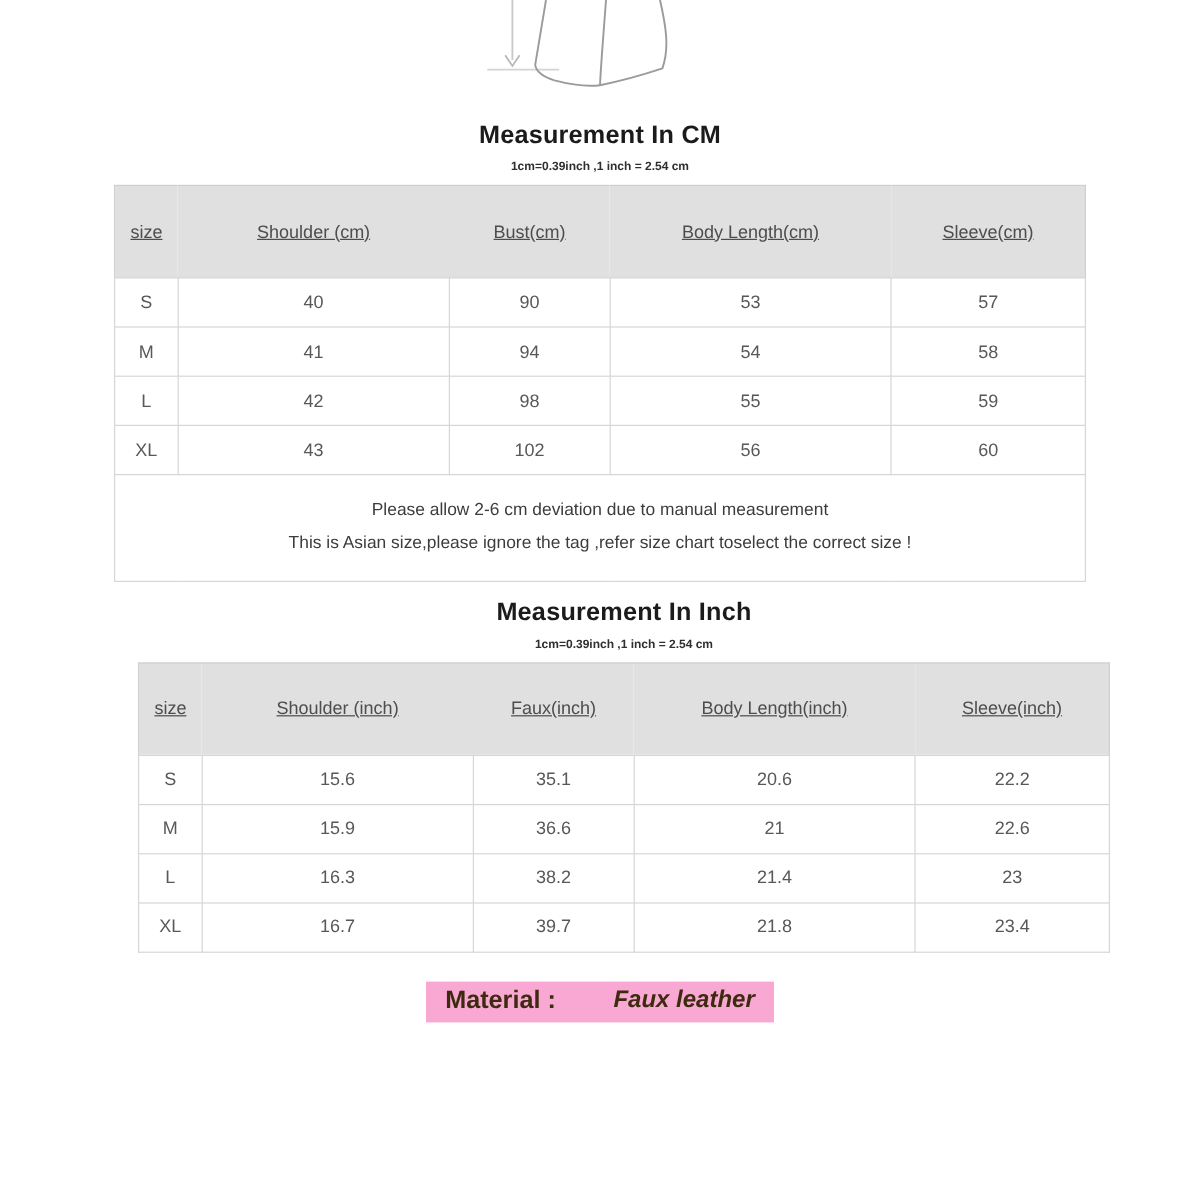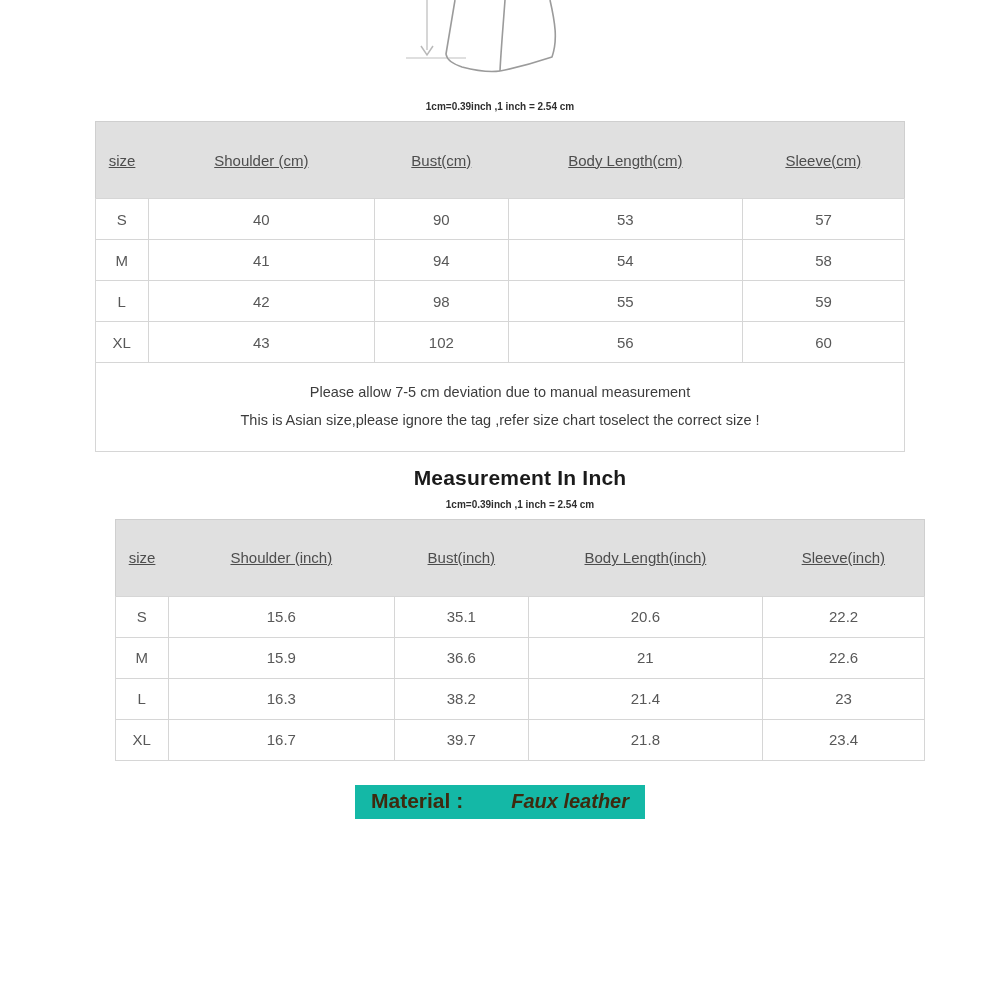--- a/index.html
+++ b/index.html
@@ -65,24 +65,24 @@
     font-size: 14.5px;
     color: #3c3c3c;
     line-height: 1.95;
   }
   .note-line { text-align: center; }
 
   
   .material-bar {
     width: fit-content;
     margin: 24px auto 0;
-    background: #14b8a6;
+    background: #f9a8d4;
     padding: 4px 16px 6px;
     display: flex;
-    align-items: flex-end;
+    align-items: center;
     gap: 16px;
   }
   .material-label {
     font-size: 21px;
     font-weight: 700;
     color: #3e2a0f;
   }
   .material-value {
     font-size: 20px;
     font-weight: 700;
@@ -105,20 +105,21 @@
 
       <path d="M105,0 L96,54 Q97,62 112,67 Q135,73 150,71" fill="none" stroke="#9b9b9b" stroke-width="1.6" stroke-linejoin="round"></path>
 
       <path d="M155,0 C153,28 151,50 150,71" fill="none" stroke="#9b9b9b" stroke-width="1.6"></path>
 
       <path d="M150,71 Q175,66 202,57 C208,40 205,22 200,0" fill="none" stroke="#9b9b9b" stroke-width="1.6" stroke-linejoin="round"></path>
     </svg>
   </div>
 
   <section>
+    <div class="sec-title">Measurement In CM</div>
     <div class="sec-subtitle">1cm=0.39inch ,1 inch = 2.54 cm</div>
 
     <table class="size-table">
       <colgroup>
         <col style="width:6.5%">
           <col style="width:28%">
           <col style="width:16.5%">
           <col style="width:29%">
           <col style="width:20%">
       </colgroup>
@@ -155,21 +156,21 @@
         </tr>
         <tr>
           <td>XL</td>
           <td>43</td>
           <td>102</td>
           <td>56</td>
           <td>60</td>
         </tr>
         <tr>
           <td class="note-cell" colspan="5">
-            <div class="note-line">Please allow 7-5 cm deviation due to manual measurement</div>
+            <div class="note-line">Please allow 2-6 cm deviation due to manual measurement</div>
             <div class="note-line">This is Asian size,please ignore the tag ,refer size chart toselect the correct size !</div>
           </td>
         </tr>
       </tbody>
     </table>
   </section>
 
   <section style="margin-top:14px;padding-left:40px;">
     <div class="sec-title">Measurement In Inch</div>
     <div class="sec-subtitle">1cm=0.39inch ,1 inch = 2.54 cm</div>
@@ -179,21 +180,21 @@
         <col style="width:6.5%">
           <col style="width:28%">
           <col style="width:16.5%">
           <col style="width:29%">
           <col style="width:20%">
       </colgroup>
       <thead>
         <tr>
           <th>size</th>
           <th>Shoulder (inch)</th>
-          <th>Bust(inch)</th>
+          <th>Faux(inch)</th>
           <th>Body Length(inch)</th>
           <th>Sleeve(inch)</th>
         </tr>
       </thead>
       <tbody>
         <tr>
           <td>S</td>
           <td>15.6</td>
           <td>35.1</td>
           <td>20.6</td>

